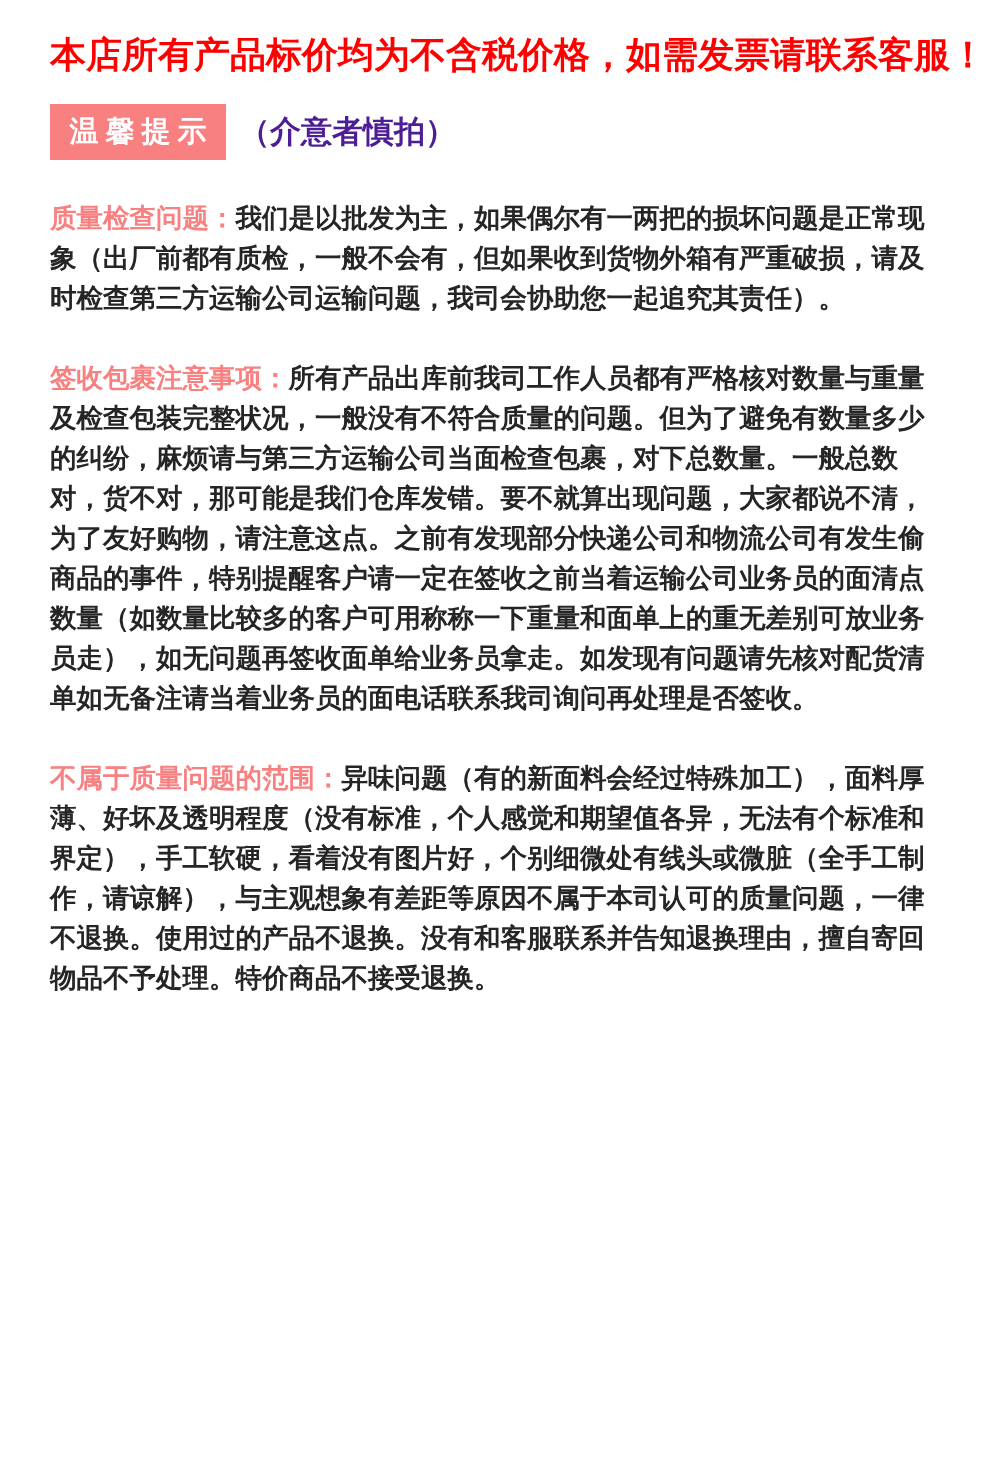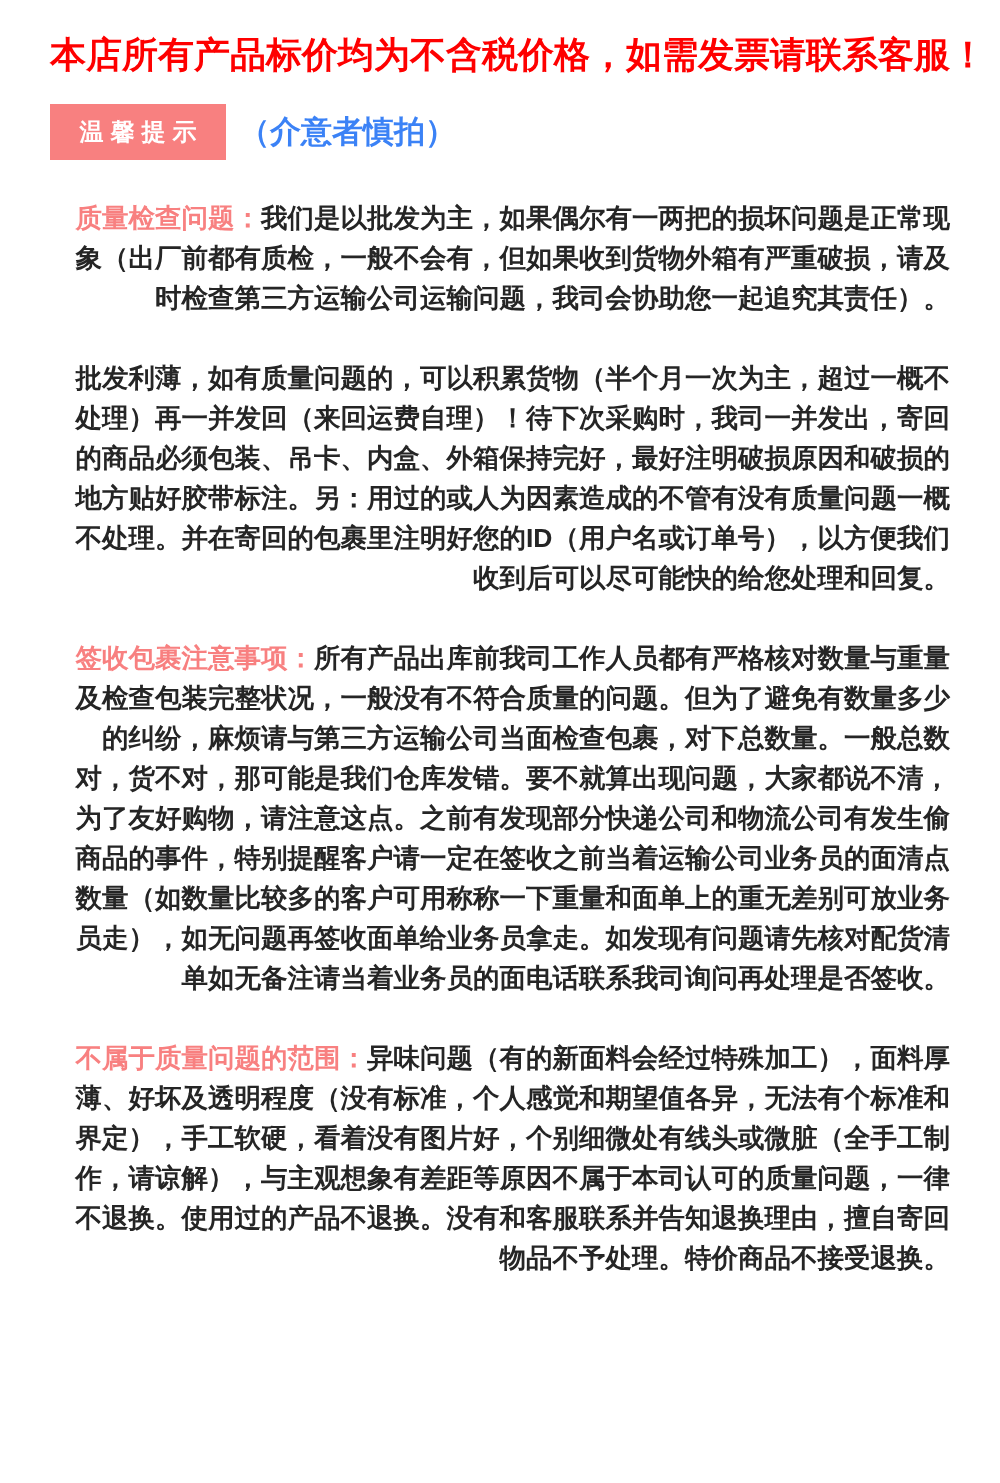--- a/index.html
+++ b/index.html
@@ -34,45 +34,45 @@
     margin-top: 26px;
     display: flex;
     align-items: center;
   }
   .badge {
     box-sizing: border-box;
     width: 176px;
     height: 56px;
     background: #f88080;
     color: #ffffff;
-    font-size: 24px;
+    font-size: 29px;
     font-weight: bold;
     letter-spacing: 7px;
     display: flex;
     align-items: center;
     justify-content: center;
     padding-left: 7px; 
     flex: 0 0 auto;
   }
   .badge-suffix {
     margin-left: 13px;
     font-size: 31px;
     font-weight: bold;
-    color: #3b82f6;
+    color: #4c1d95;
   }
   .paragraphs {
     margin-top: 38px;
   }
   .para {
     margin: 0 0 40px 0;
     font-size: 26.5px;
     line-height: 40px;
     font-weight: bold;
     color: #252525;
-    text-align: right;
+    text-align: left;
     word-break: break-all;
   }
   .para:last-child {
     margin-bottom: 0;
   }
   .para .plabel {
     color: #f88080;
   }
 </style>
 </head>
@@ -85,20 +85,19 @@
   <div class="notice-row">
     <span class="badge">温馨提示</span>
     <span class="badge-suffix">（介意者慎拍）</span>
   </div>
 
   <div class="paragraphs">
 
     <p class="para"><span class="plabel">质量检查问题：</span><span>我们是以批发为主，如果偶尔有一两把的损坏问题是正常现象（出厂前都有质检，一般不会有，但如果收到货物外箱有严重破损，请及时检查第三方运输公司运输问题，我司会协助您一起追究其责任）。</span></p>
 
 
-    <p class="para"><span class="plabel"></span><span>批发利薄，如有质量问题的，可以积累货物（半个月一次为主，超过一概不处理）再一并发回（来回运费自理）！待下次采购时，我司一并发出，寄回的商品必须包装、吊卡、内盒、外箱保持完好，最好注明破损原因和破损的地方贴好胶带标注。另：用过的或人为因素造成的不管有没有质量问题一概不处理。并在寄回的包裹里注明好您的ID（用户名或订单号），以方便我们收到后可以尽可能快的给您处理和回复。</span></p>
 
     <p class="para"><span class="plabel">签收包裹注意事项：</span><span>所有产品出库前我司工作人员都有严格核对数量与重量及检查包装完整状况，一般没有不符合质量的问题。但为了避免有数量多少的纠纷，麻烦请与第三方运输公司当面检查包裹，对下总数量。一般总数对，货不对，那可能是我们仓库发错。要不就算出现问题，大家都说不清，为了友好购物，请注意这点。之前有发现部分快递公司和物流公司有发生偷商品的事件，特别提醒客户请一定在签收之前当着运输公司业务员的面清点数量（如数量比较多的客户可用称称一下重量和面单上的重无差别可放业务员走），如无问题再签收面单给业务员拿走。如发现有问题请先核对配货清单如无备注请当着业务员的面电话联系我司询问再处理是否签收。</span></p>
 
     <p class="para"><span class="plabel">不属于质量问题的范围：</span><span>异味问题（有的新面料会经过特殊加工），面料厚薄、好坏及透明程度（没有标准，个人感觉和期望值各异，无法有个标准和界定），手工软硬，看着没有图片好，个别细微处有线头或微脏（全手工制作，请谅解），与主观想象有差距等原因不属于本司认可的质量问题，一律不退换。使用过的产品不退换。没有和客服联系并告知退换理由，擅自寄回物品不予处理。特价商品不接受退换。</span></p>
 
   </div>
 </div>
 
 </body></html>

